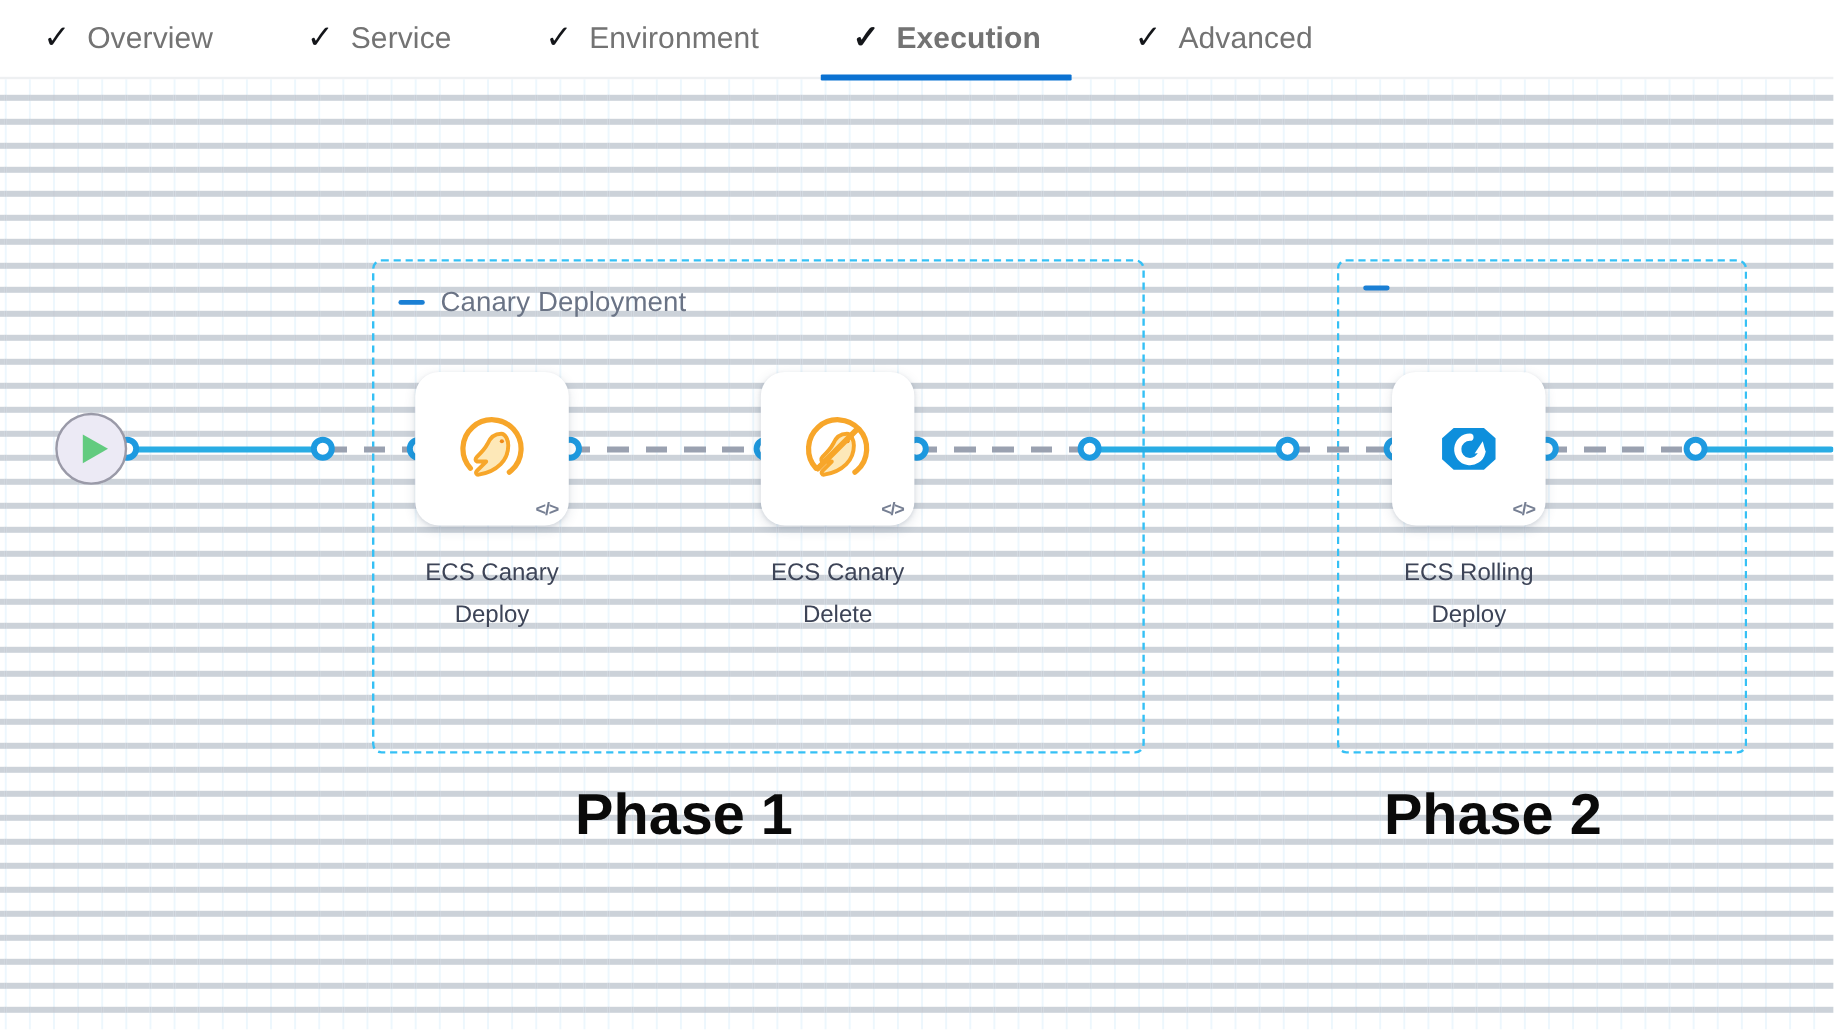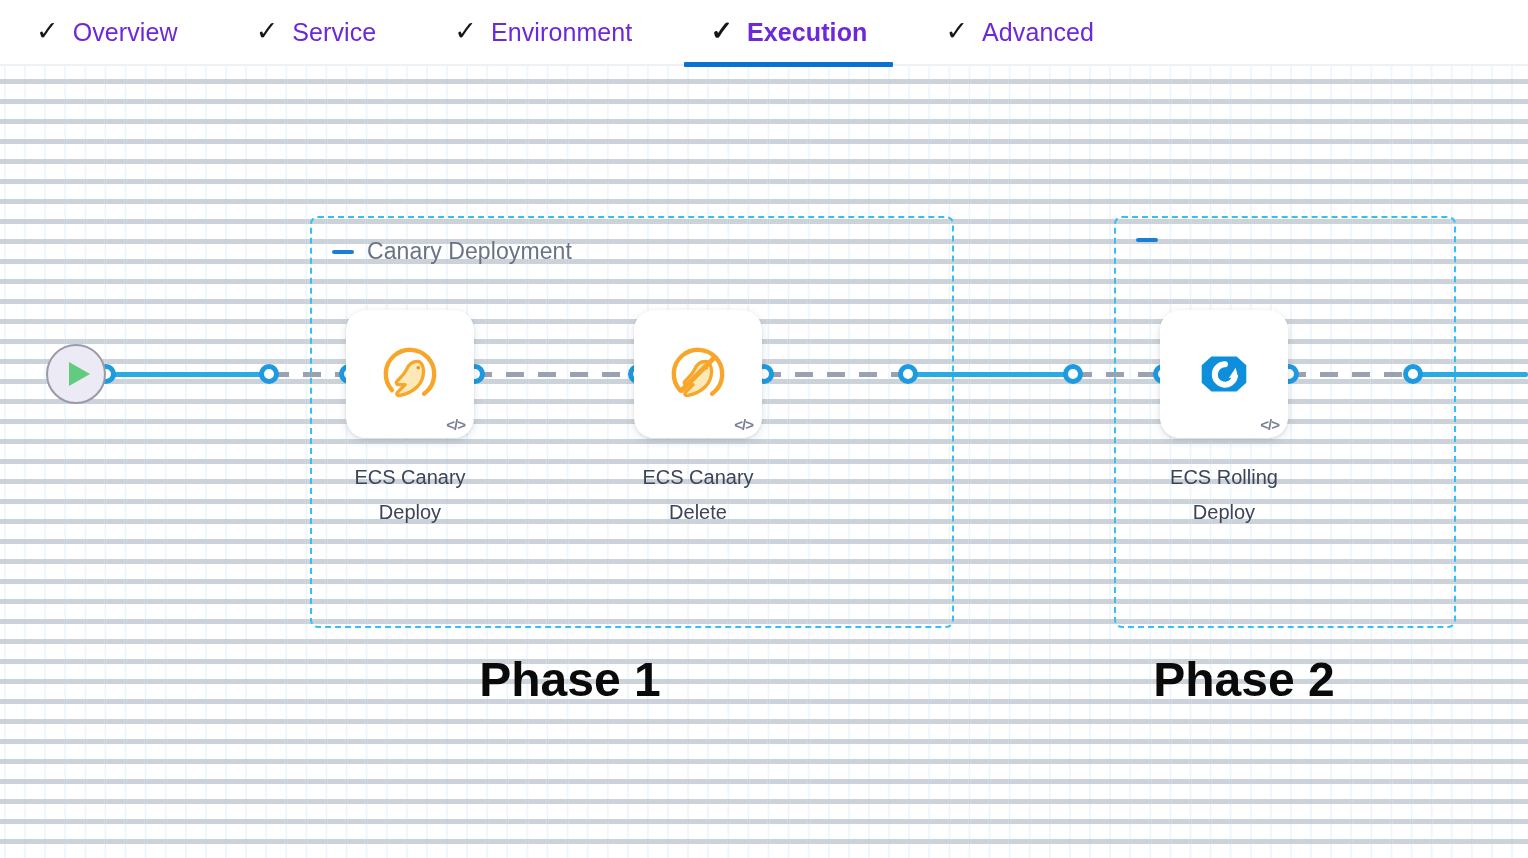--- a/index.html
+++ b/index.html
@@ -45,21 +45,21 @@
   .tab .check {
     font-size: 27px;
     line-height: 1;
     color: #14161a;
     font-weight: 400;
     display: inline-block;
     transform: translateY(-1px);
   }
   .tab .tab-label {
     font-size: 25px;
-    color: #6d28d9;
+    color: #737373;
     letter-spacing: .1px;
     white-space: nowrap;
   }
   .tab.active .tab-label { font-weight: bold; }
   .tab.active .check { font-weight: bold; }
   .tab.active::after {
     content: "";
     position: absolute;
     left: -26px; right: -26px;
     bottom: -2px;

